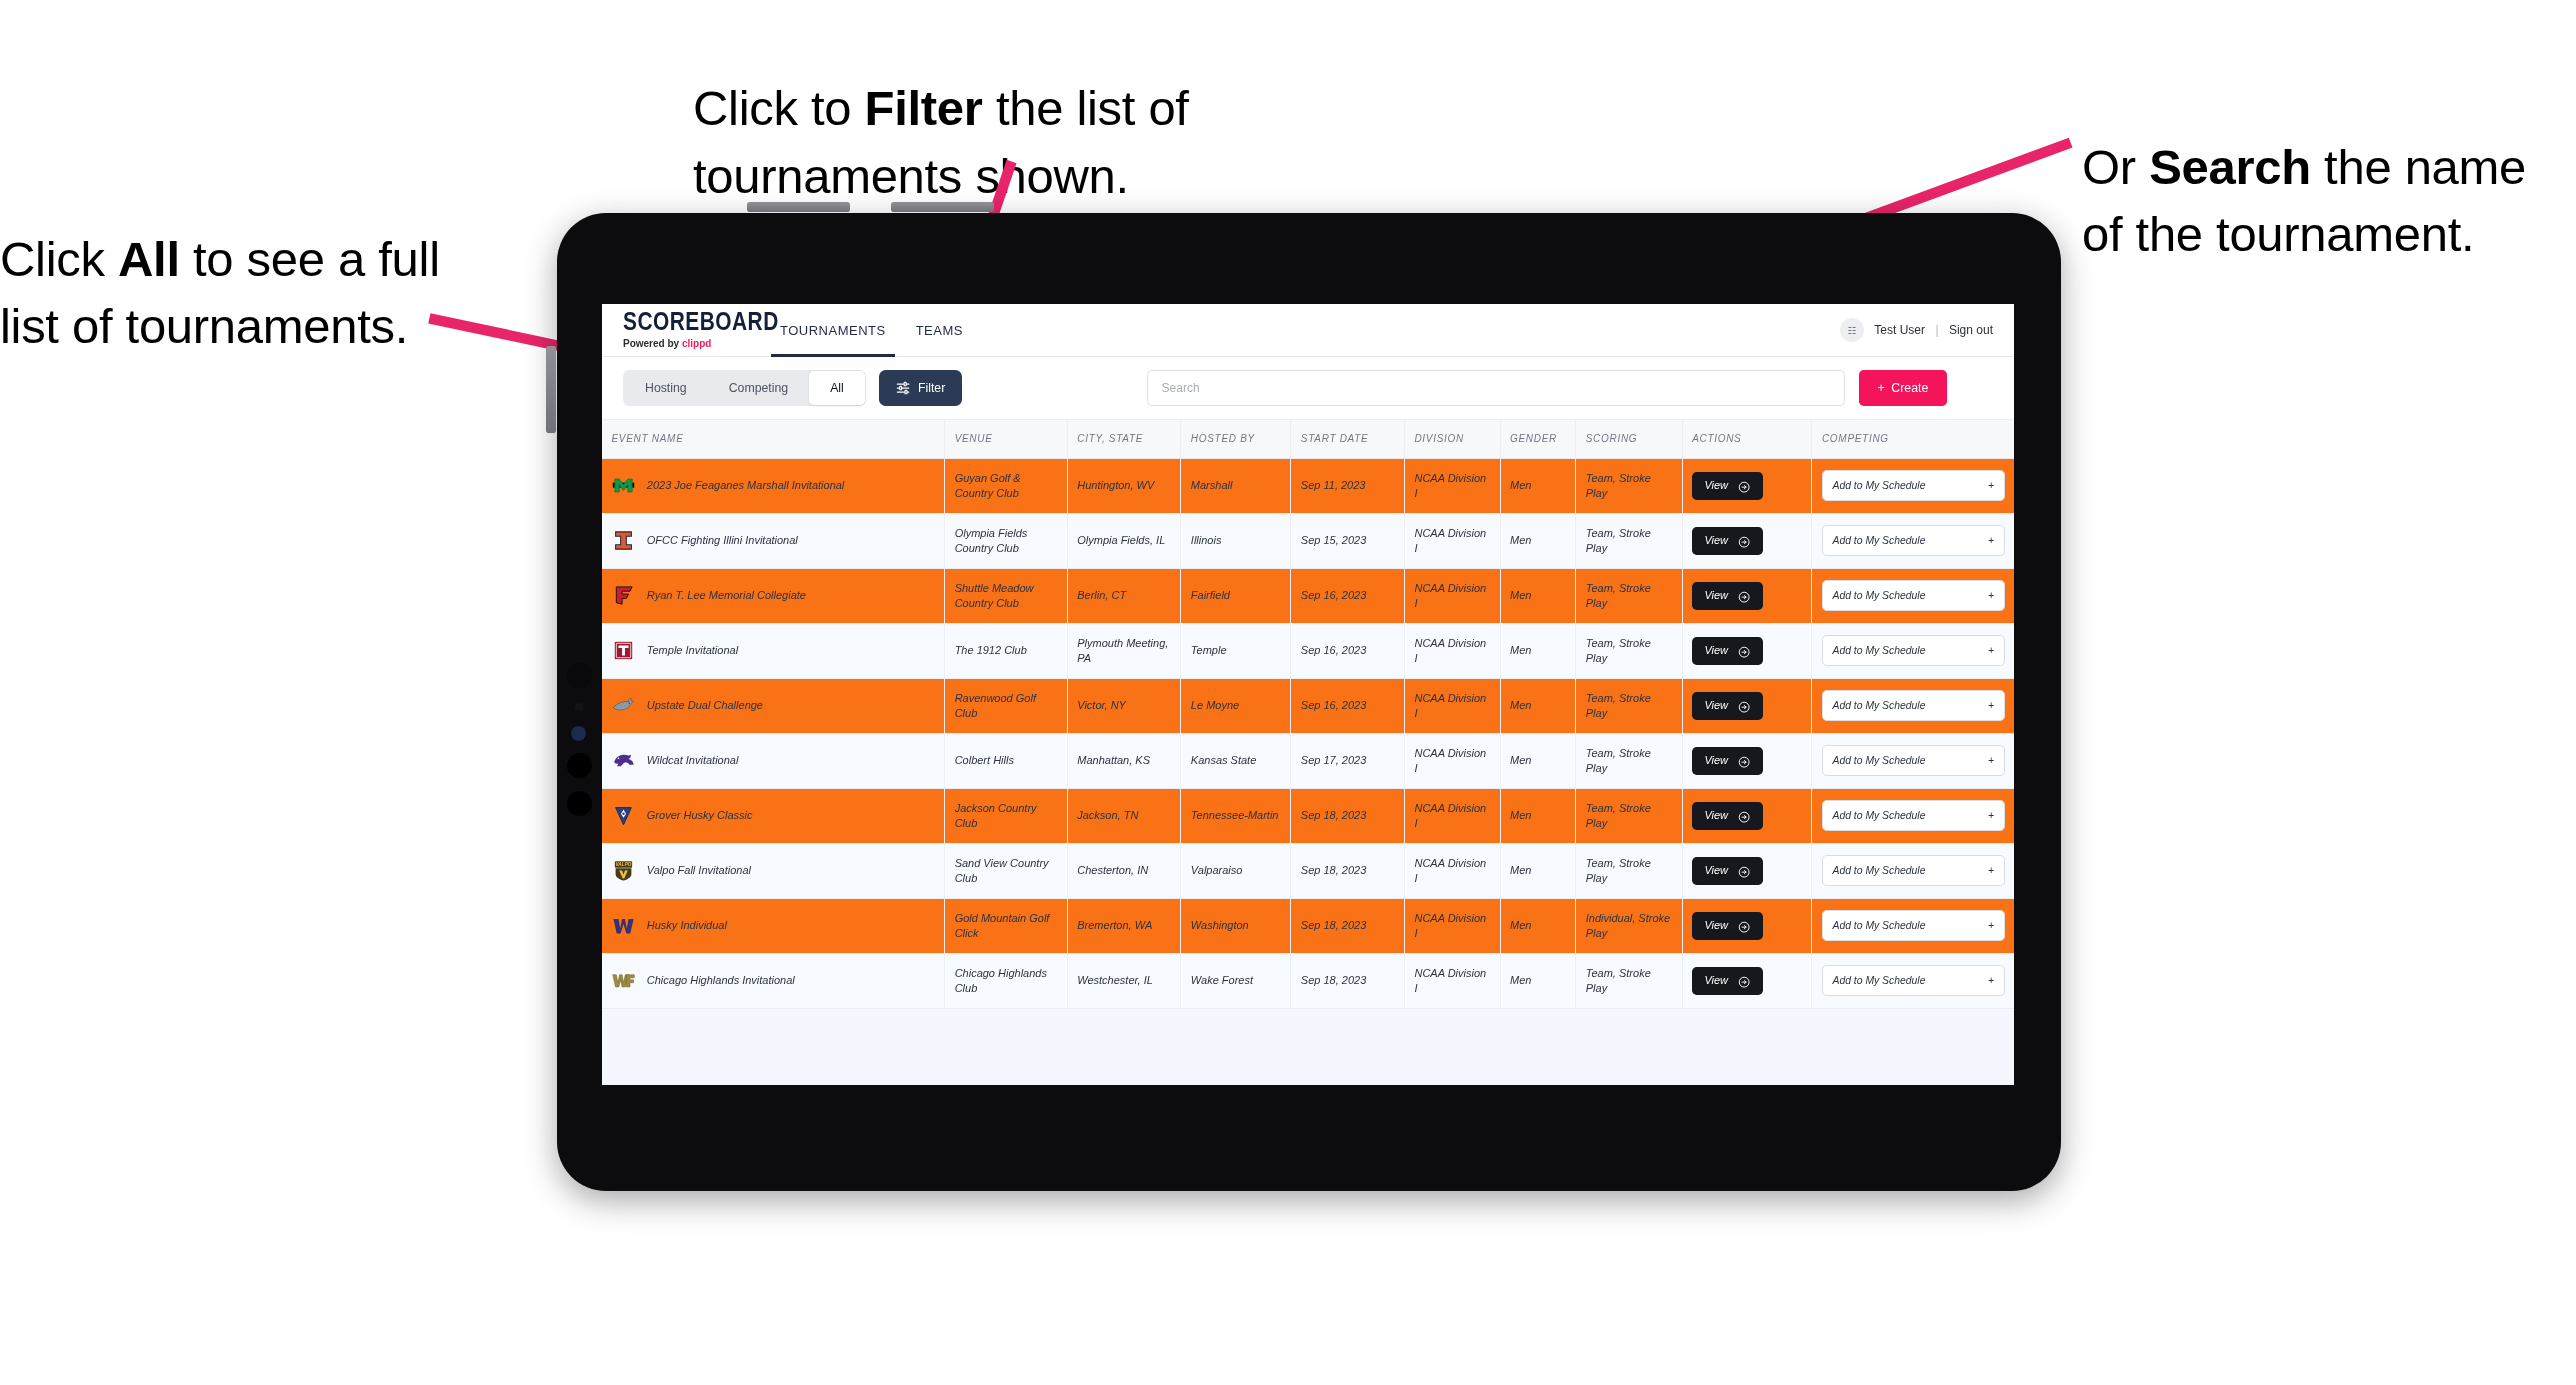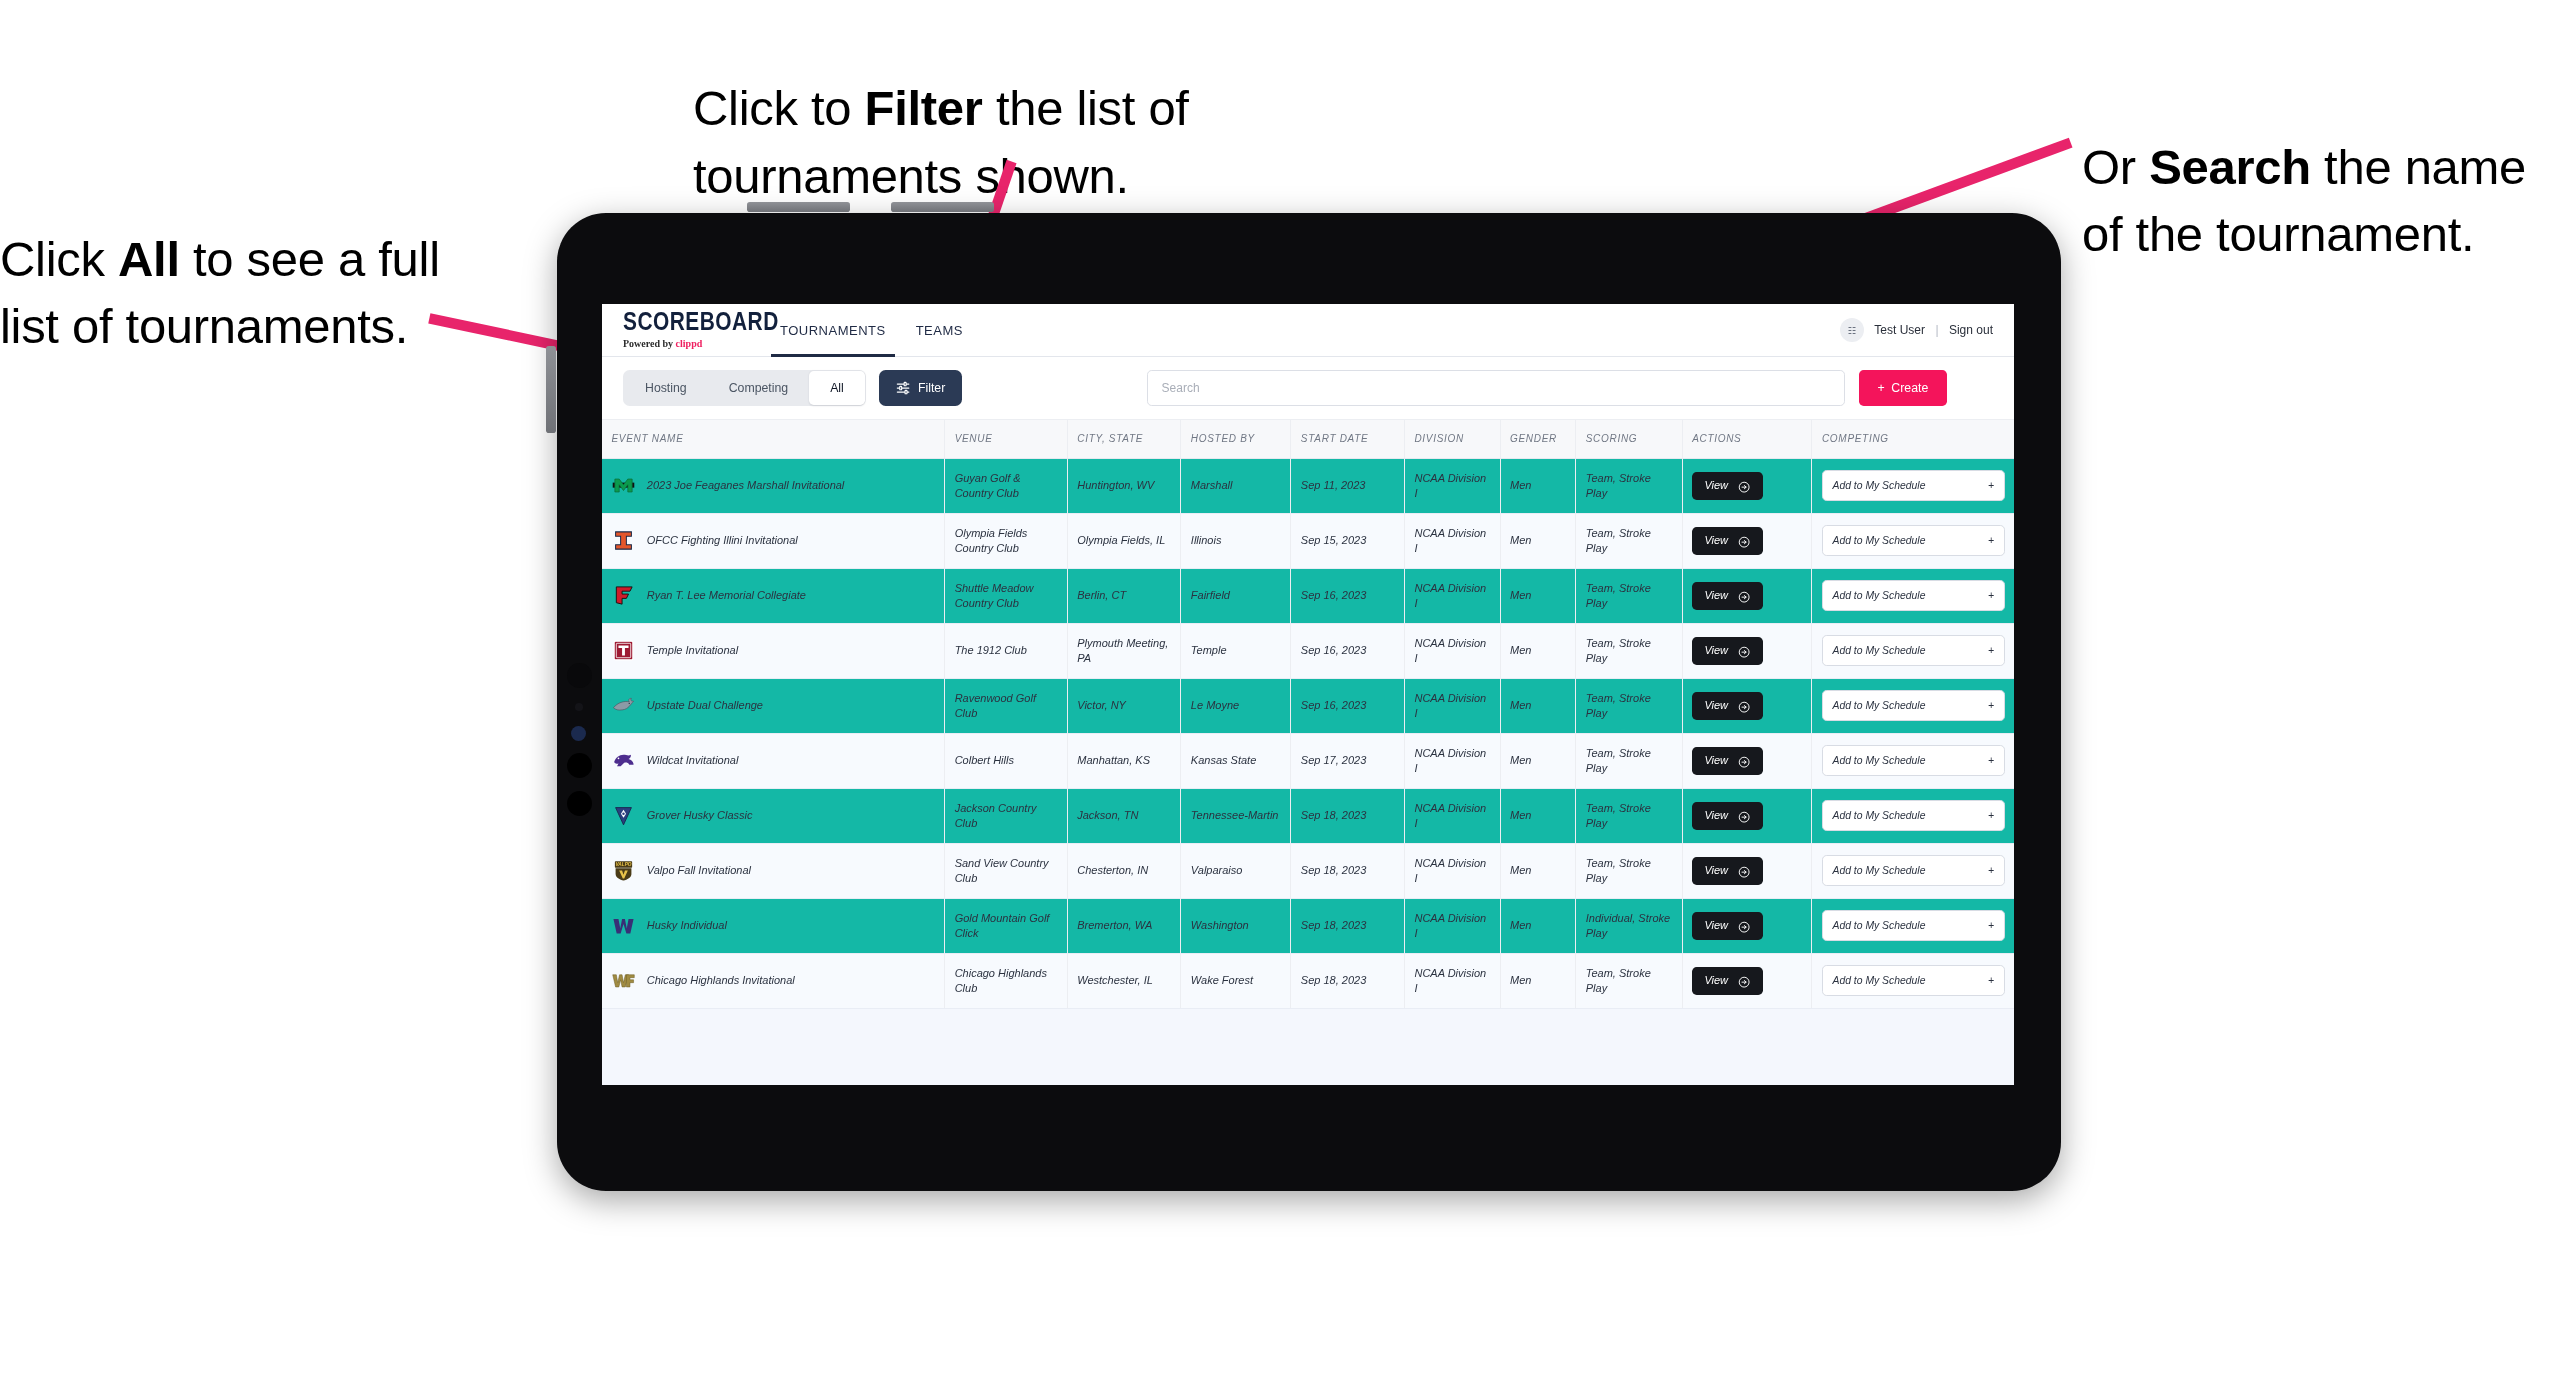--- a/index.html
+++ b/index.html
@@ -71,21 +71,21 @@
     background:#fff; border-bottom:0.9px solid #e3e6ec;
     display:flex; align-items:center;
   }
   #brand { padding-left: 21px; width: 163px; }
   .brand-word {
     font-family: "Liberation Sans", sans-serif;
     font-weight: 700; font-size: 22px; letter-spacing: 0.5px;
     color:#12203c; line-height:1;
     transform: scaleY(1.18) scaleX(0.95); transform-origin: left center;
   }
-  .brand-sub { margin-top:5.7px; font-size:10px; color:#2c2c2c; font-weight:600;font-family:Liberation Serif, serif; }
+  .brand-sub { margin-top:5.7px; font-size:10px; color:#2c2c2c; font-weight:600; }
   .brand-sub .clippd { color:#ef2060; font-weight:700; }
 
   .navtab {
     font-size: 13px; letter-spacing:0.5px; color:#1f2a44;
     padding: 0 15px; height:53px; display:flex; align-items:center;
     position:relative; cursor:pointer;
   }
   .navtab.active::after {
     content:""; position:absolute; left:5.7px; right:5.7px; bottom:0; height:2.8px; background:#1f2a44;
   }
@@ -144,21 +144,21 @@
     padding: 13.3px 9.5px; border-bottom:0.9px solid #e6e9ef;
     border-right:0.9px solid #eceef2;
   }
   thead th:last-child { border-right:none; }
   tbody td {
     font-size:11px; color:#2b3240; padding: 11.4px 9.5px; vertical-align:middle;
     border-bottom:0.9px solid #e9edf5; border-right:0.9px solid #eceef2;
     line-height:1.35;
   }
   tbody td:last-child { border-right:none; }
-  tbody tr { background:#14b8a6; }
+  tbody tr { background:#f97316; }
   tbody tr:nth-child(even) { background:#f7fafe; }
 
   .evcell { display:flex; align-items:center; gap:12.3px; }
   .logo { width:23px; height:23px; flex:0 0 23px; display:block; }
 
   .viewbtn {
     display:inline-flex; align-items:flex-end; gap:10px;
     background:#16181d; color:#fff; border-radius:4.7px;
     font-size:11px; padding: 6.6px 12.3px; cursor:pointer;
   }

